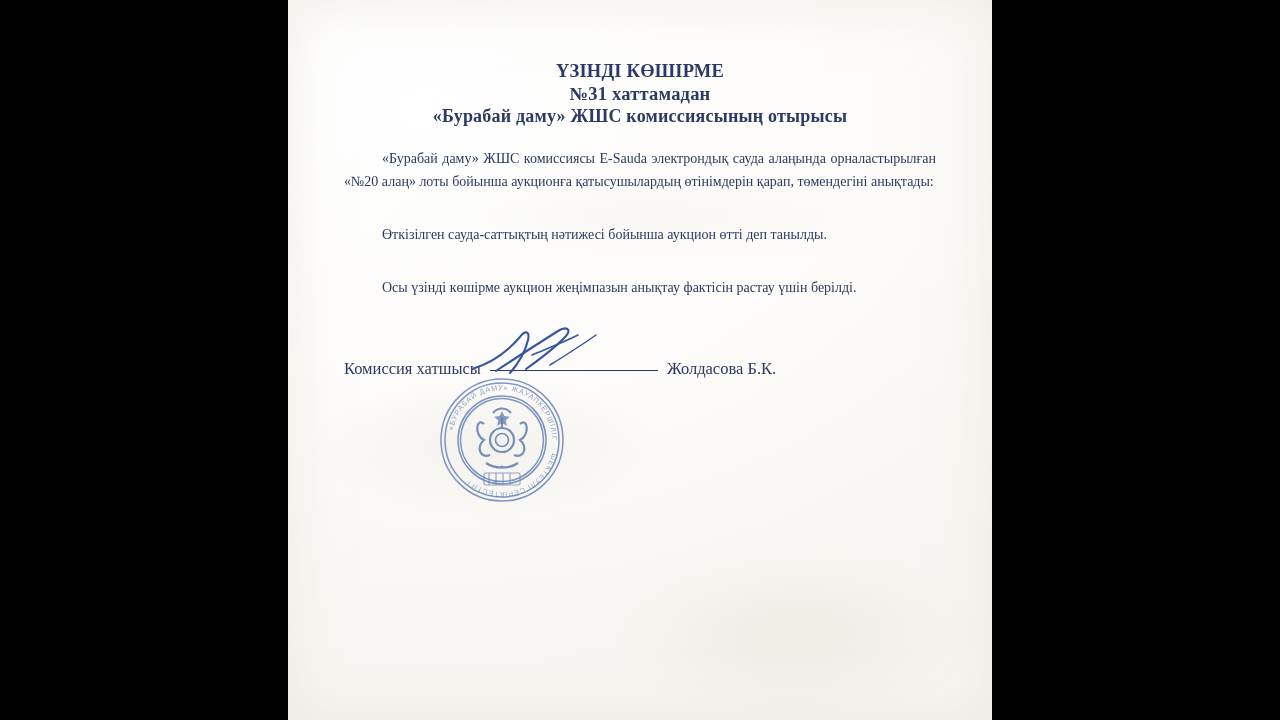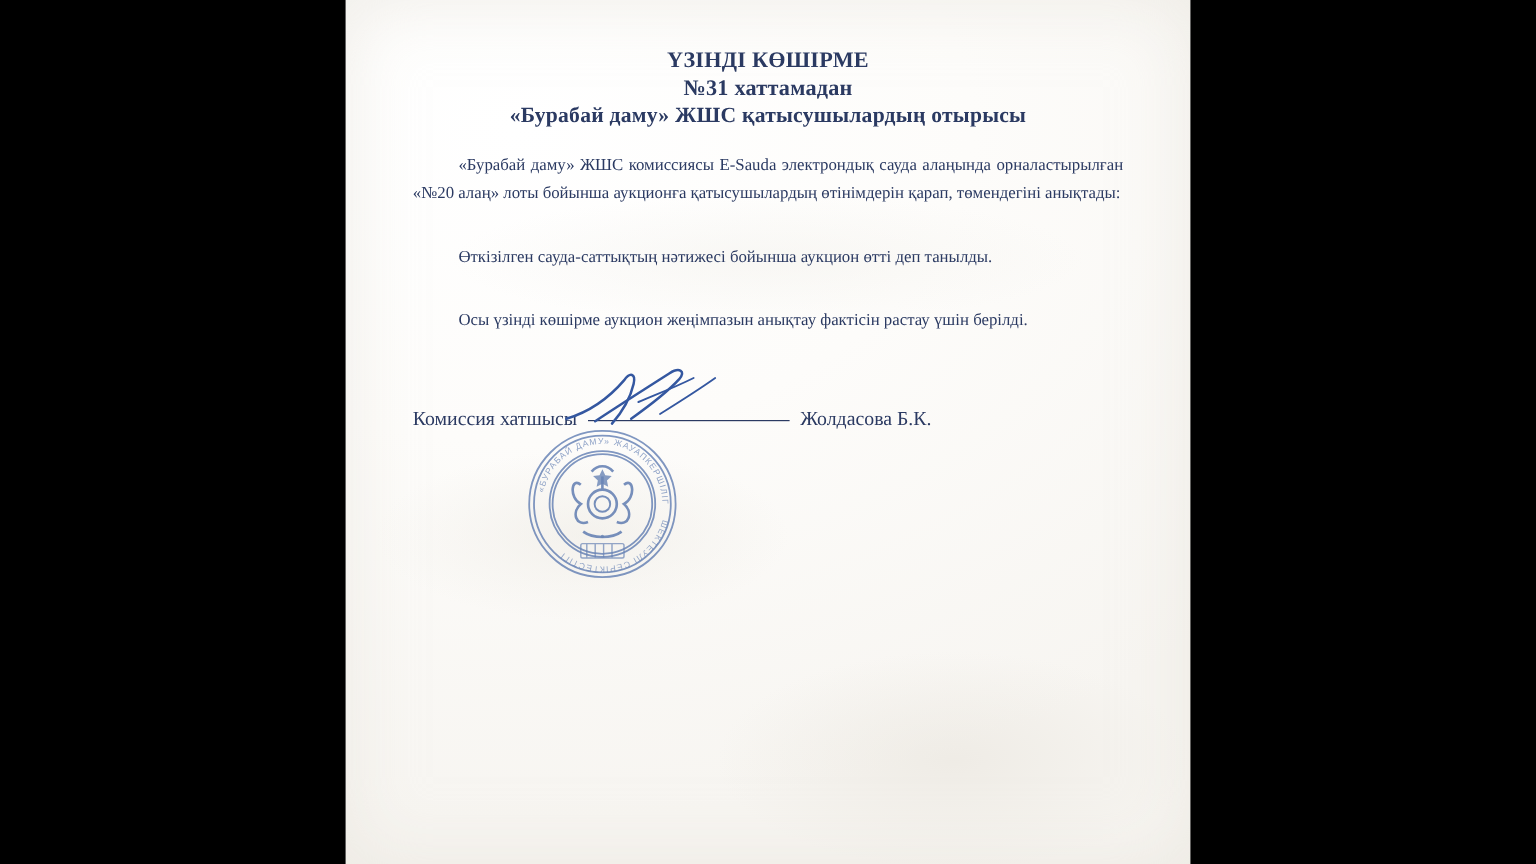--- a/index.html
+++ b/index.html
@@ -39,21 +39,21 @@
     pointer-events: none;
     background:
       radial-gradient(ellipse 40% 18% at 72% 88%, rgba(232,228,220,0.55) 0%, rgba(232,228,220,0) 70%),
       radial-gradient(ellipse 35% 14% at 28% 62%, rgba(236,233,226,0.5) 0%, rgba(236,233,226,0) 70%),
       radial-gradient(ellipse 50% 10% at 50% 30%, rgba(240,238,232,0.4) 0%, rgba(240,238,232,0) 75%);
   }
 
   #sheet {
     position: relative;
     z-index: 2;
-    padding: 40px 56px 0 56px;
+    padding: 60px 56px 0 56px;
     font-family: "Liberation Serif", "DejaVu Serif", serif;
     color: #2b3a62;
   }
 
   
   .doc-header {
     text-align: center;
     font-weight: bold;
     letter-spacing: 0.2px;
   }
@@ -130,21 +130,21 @@
 <body>
 
 <div id="viewport">
 
   <div id="paper">
     <div id="sheet">
 
       <div class="doc-header">
         <div class="hline l1">ҮЗІНДІ КӨШІРМЕ</div>
         <div class="hline l2">№31 хаттамадан</div>
-        <div class="hline l3">«Бурабай даму» ЖШС қатысушылардың отырысы</div>
+        <div class="hline l3">«Бурабай даму» ЖШС комиссиясының отырысы</div>
       </div>
 
 
       <p class="para">«Бурабай даму» ЖШС комиссиясы E-Sauda электрондық сауда алаңында орналастырылған «№20 алаң» лоты бойынша аукционға қатысушылардың өтінімдерін қарап, төмендегіні анықтады:</p>
 
       <p class="para tight">Өткізілген сауда-саттықтың нәтижесі бойынша аукцион өтті деп танылды.</p>
 
 
       <p class="para tight">Осы үзінді көшірме аукцион жеңімпазын анықтау фактісін растау үшін берілді.</p>
 

